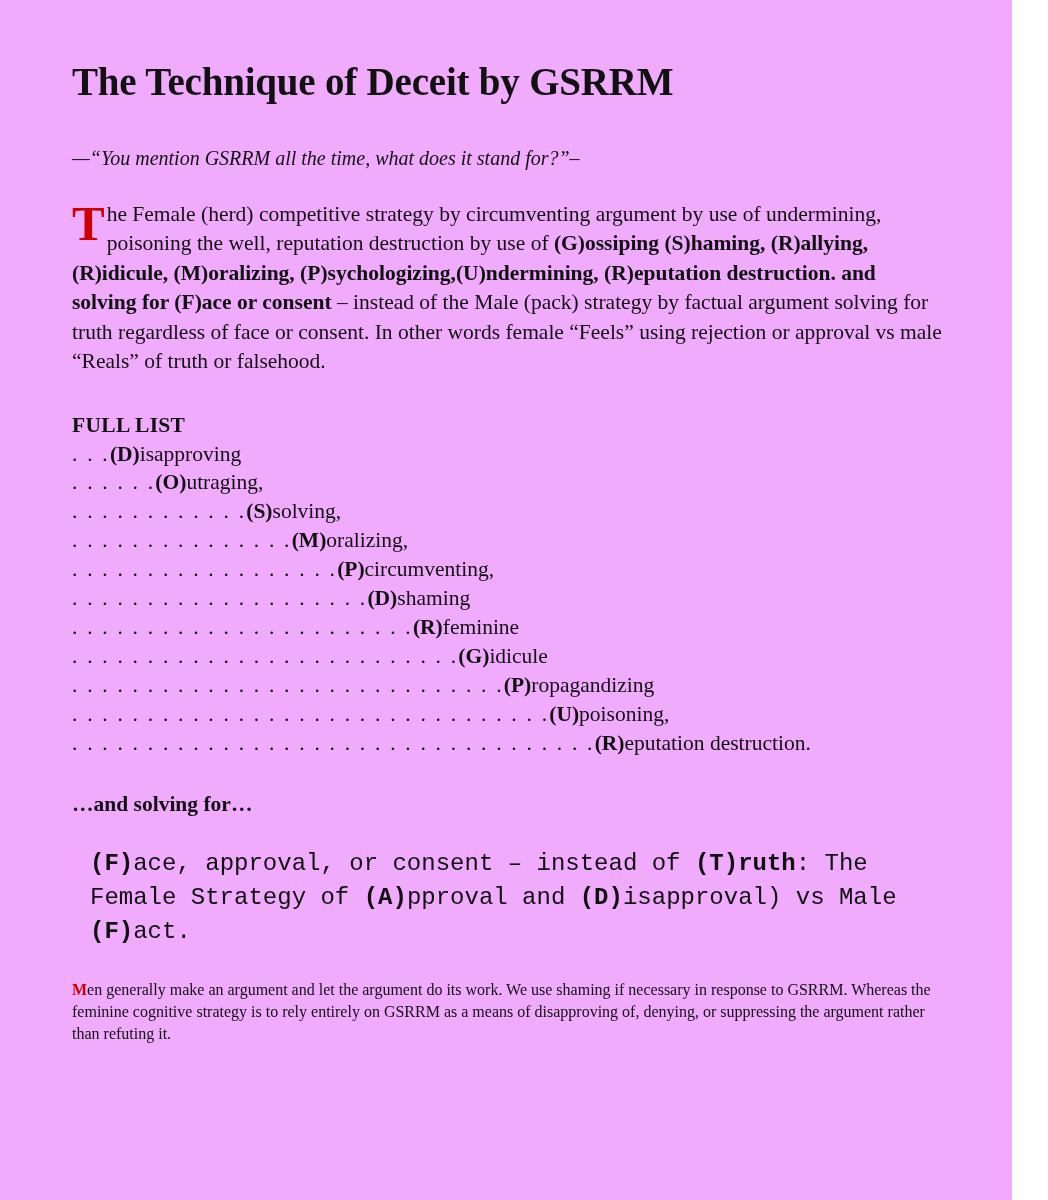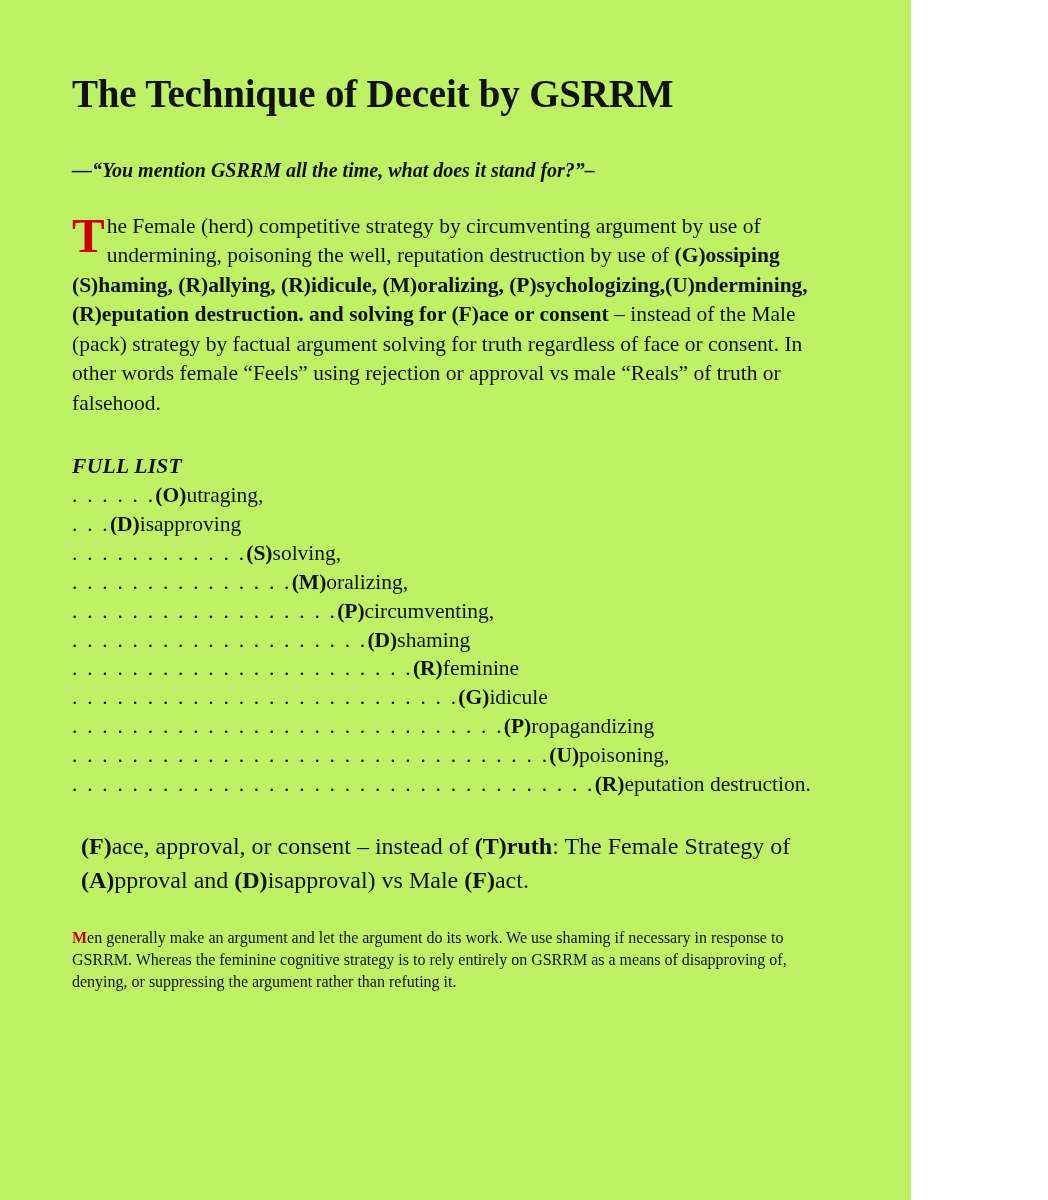--- a/index.html
+++ b/index.html
@@ -7,38 +7,38 @@
     padding: 0;
     background: #ffffff;
   }
   body {
     width: 1048px;
     min-height: 1200px;
     font-family: "Liberation Serif", "DejaVu Serif", serif;
     color: #111111;
   }
   .page {
-    width: 911px;
+    width: 1012px;
     min-height: 1200px;
     box-sizing: border-box;
-    padding: 54px 68px 40px 72px;
-    background: #bef264;
+    padding: 42px 68px 40px 72px;
+    background: #f0abfc;
     position: relative;
   }
   .doc-title {
     font-size: 39px;
     font-weight: bold;
     letter-spacing: -0.2px;
     margin: 18px 0 0 0;
     line-height: 1.15;
   }
   .epigraph {
     font-size: 20px;
     font-style: italic;
-    font-weight: bold;
+    font-weight: normal;
     margin: 42px 0 0 0;
     color: #111111;
   }
   .body-para {
     font-size: 21.5px;
     line-height: 1.37;
     margin: 30px 0 0 0;
     text-align: left;
   }
   .dropcap {
@@ -51,21 +51,20 @@
     margin-right: 1px;
   }
   b, .b { font-weight: bold; }
   .redchar { color: #cc0000; font-weight: bold; }
 
   .list-heading {
     font-size: 21.5px;
     font-weight: bold;
     margin: 36px 0 0 0;
     letter-spacing: 0.3px;
-    font-style: italic;
   }
   .full-list {
     margin: 2px 0 0 0;
     padding: 0;
     list-style: none;
   }
   .full-list li {
     font-size: 21.5px;
     line-height: 1.345;
     white-space: pre;
@@ -73,21 +72,22 @@
   .dots { letter-spacing: 2.2px; }
 
   .solving-for {
     font-size: 21.5px;
     font-weight: bold;
     margin: 34px 0 0 0;
   }
   .big-para {
     font-size: 24px;
     line-height: 1.42;
-    margin: 30px 0 0 9px;
+    margin: 30px 0 0 18px;
+    font-family: Liberation Mono, monospace;
   }
   .closing-para {
     font-size: 16px;
     line-height: 1.38;
     margin: 30px 0 0 0;
   }
 </style>
 </head>
 <body>
 
@@ -97,33 +97,34 @@
 
   <p class="epigraph">—“You mention GSRRM all the time, what does it stand for?”–</p>
 
   <p class="body-para">
     <span class="dropcap">T</span><span>he Female (herd) competitive strategy by circumventing argument by use of undermining, poisoning the well, reputation destruction by use of </span><b>(G)ossiping (S)haming, (R)allying, (R)idicule, (M)oralizing, (P)sychologizing,(U)ndermining, (R)eputation destruction. and solving for (F)ace or consent</b><span> – instead of the Male (pack) strategy by factual argument solving for truth regardless of face or consent. In other words female “Feels” using rejection or approval vs male “Reals” of truth or falsehood.</span>
   </p>
 
   <p class="list-heading">FULL LIST</p>
 
   <ul class="full-list">
+    <li><span class="dots">. . .</span><b>(D)</b><span>isapproving</span></li>
     <li><span class="dots">. . . . . .</span><b>(O)</b><span>utraging,</span></li>
-    <li><span class="dots">. . .</span><b>(D)</b><span>isapproving</span></li>
     <li><span class="dots">. . . . . . . . . . . .</span><b>(S)</b><span>solving,</span></li>
     <li><span class="dots">. . . . . . . . . . . . . . .</span><b>(M)</b><span>oralizing,</span></li>
     <li><span class="dots">. . . . . . . . . . . . . . . . . .</span><b>(P)</b><span>circumventing,</span></li>
     <li><span class="dots">. . . . . . . . . . . . . . . . . . . .</span><b>(D)</b><span>shaming</span></li>
     <li><span class="dots">. . . . . . . . . . . . . . . . . . . . . . .</span><b>(R)</b><span>feminine</span></li>
     <li><span class="dots">. . . . . . . . . . . . . . . . . . . . . . . . . .</span><b>(G)</b><span>idicule</span></li>
     <li><span class="dots">. . . . . . . . . . . . . . . . . . . . . . . . . . . . .</span><b>(P)</b><span>ropagandizing</span></li>
     <li><span class="dots">. . . . . . . . . . . . . . . . . . . . . . . . . . . . . . . .</span><b>(U)</b><span>poisoning,</span></li>
     <li><span class="dots">. . . . . . . . . . . . . . . . . . . . . . . . . . . . . . . . . . .</span><b>(R)</b><span>eputation destruction.</span></li>
   </ul>
 
+  <p class="solving-for">…and solving for…</p>
 
   <p class="big-para">
     <b>(F)</b><span>ace, approval, or consent – instead of </span><b>(T)ruth</b><span>: The Female Strategy of </span><b>(A)</b><span>pproval and </span><b>(D)</b><span>isapproval) vs Male </span><b>(F)</b><span>act.</span>
   </p>
 
   <p class="closing-para">
     <span class="redchar">M</span><span>en generally make an argument and let the argument do its work. We use shaming if necessary in response to GSRRM. Whereas the feminine cognitive strategy is to rely entirely on GSRRM as a means of disapproving of, denying, or suppressing the argument rather than refuting it.</span>
   </p>
 
 </div>

